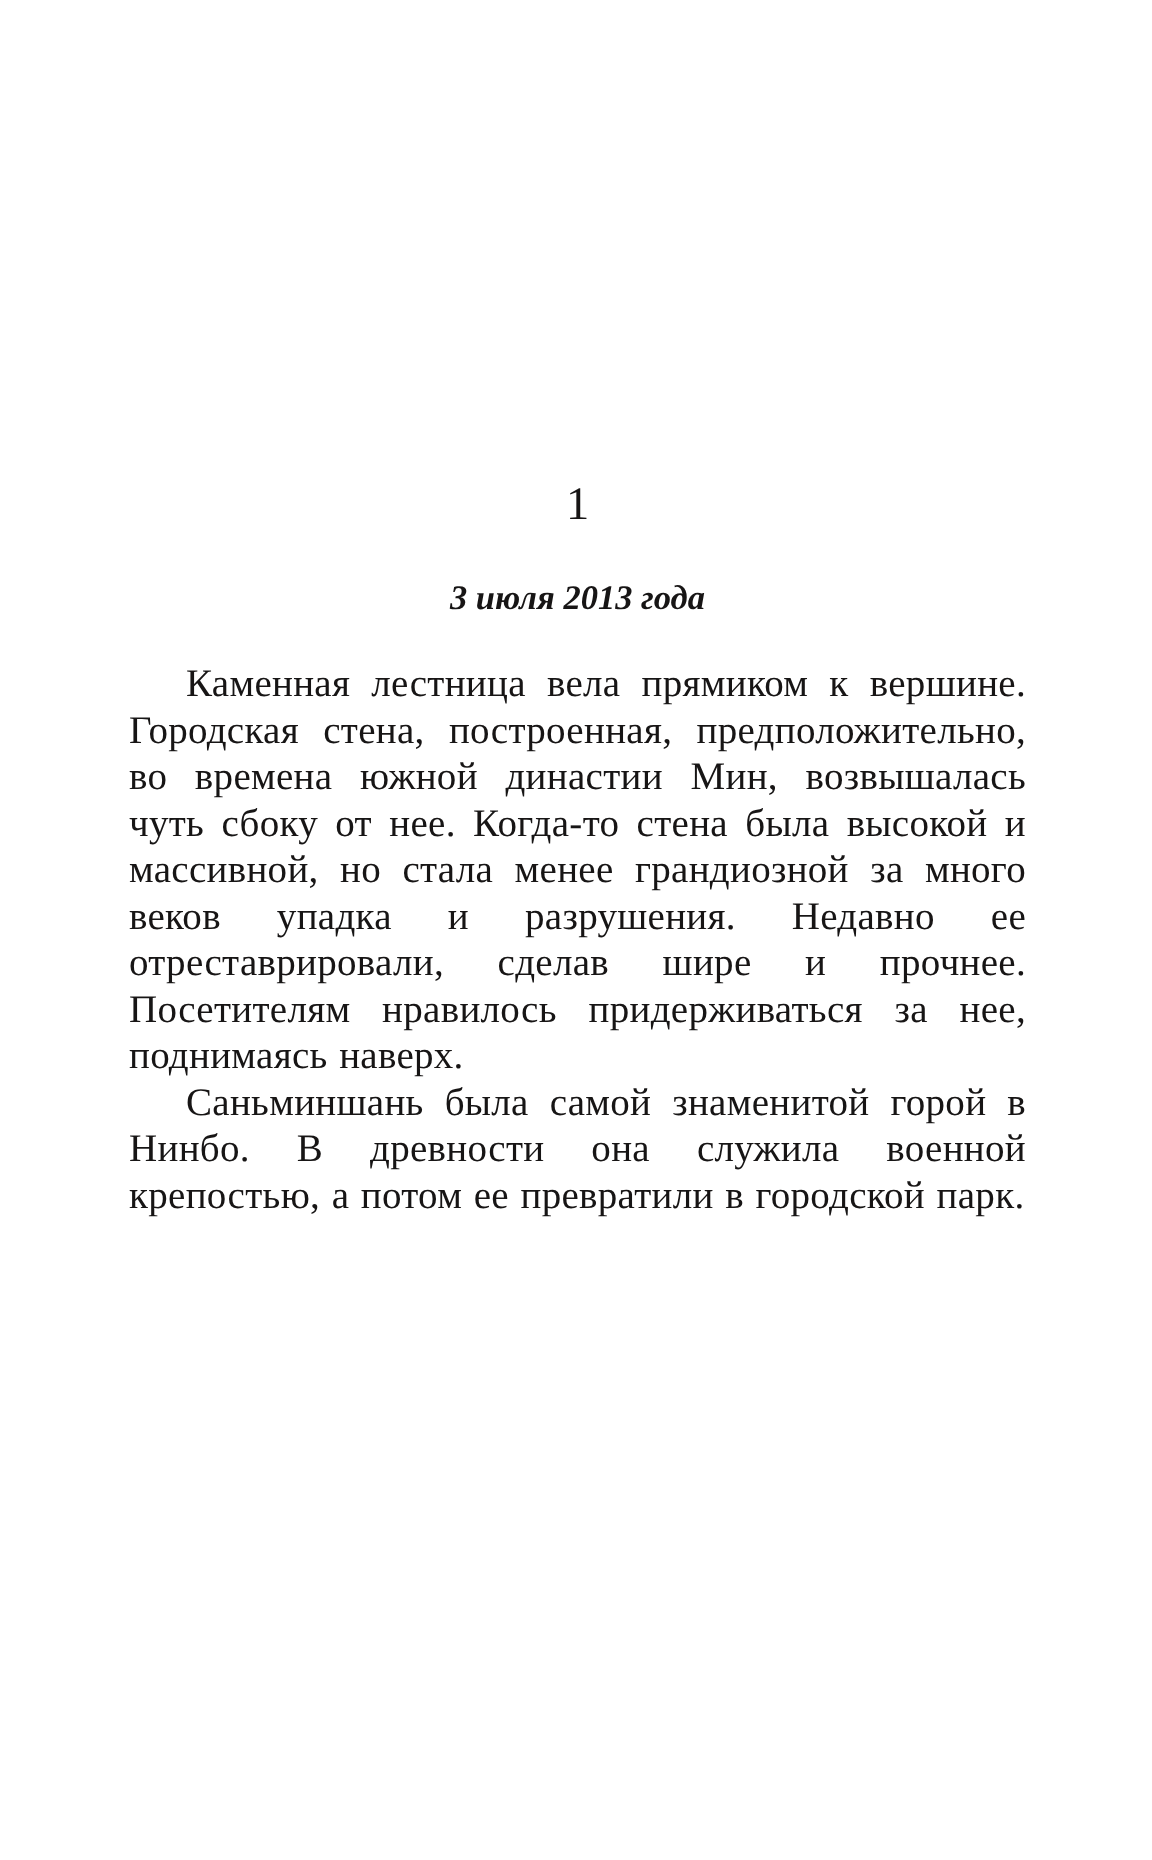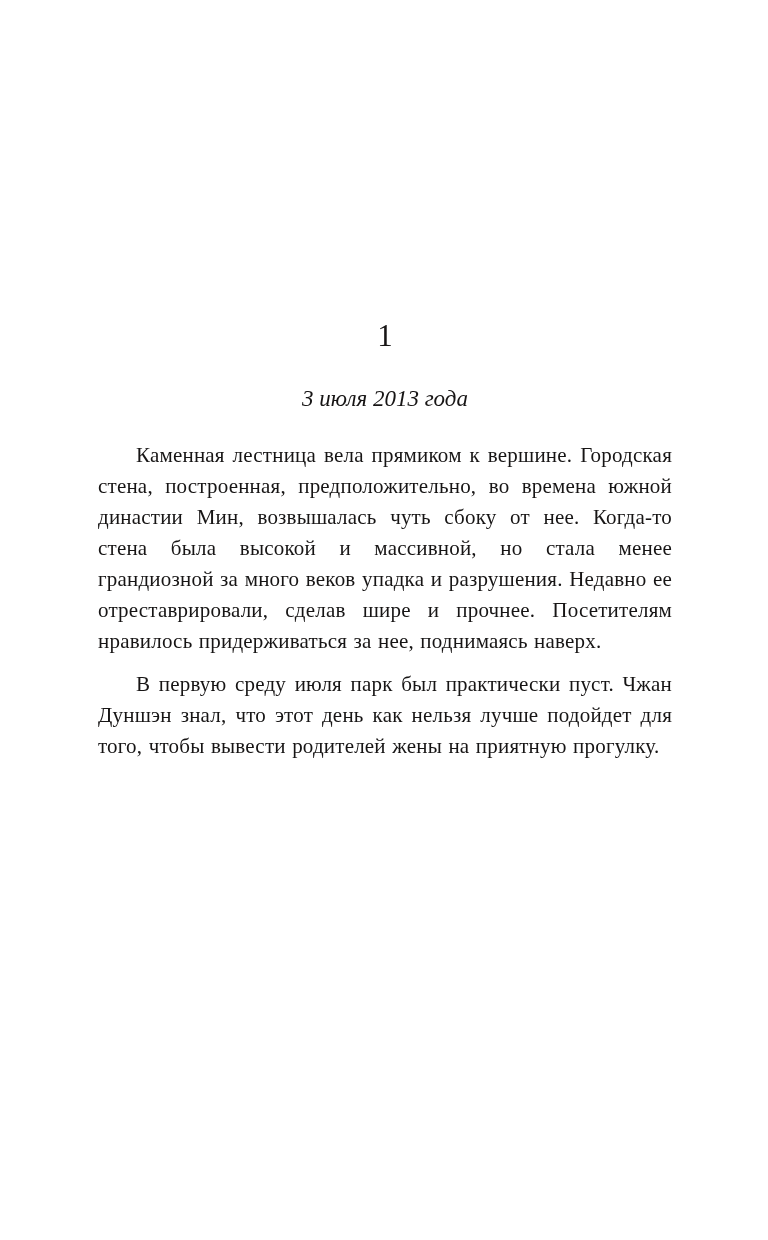--- a/index.html
+++ b/index.html
@@ -22,40 +22,40 @@
   .chapter-number {
     text-align: center;
     font-size: 31px;
     font-weight: normal;
     line-height: 36px;
     margin: 0 0 30px 0;
   }
   .date-heading {
     text-align: center;
     font-style: italic;
-    font-weight: normal;
+    font-weight: bold;
     font-size: 23px;
     line-height: 30px;
     margin: 0 0 26px 0;
   }
   .body-text p {
-    margin: 12px;
-    font-size: 21px;
+    margin: 0;
+    font-size: 26px;
     line-height: 31px;
     text-align: justify;
     text-indent: 38px;
     letter-spacing: 0.2px;
     word-spacing: 1px;
   }
 </style>
 </head>
 <body>
 
 <div class="page">
   <div class="chapter-number">1</div>
 
   <div class="date-heading">3 июля 2013 года</div>
 
   <div class="body-text">
     <p>Каменная лестница вела прямиком к вершине. Городская стена, построенная, предположительно, во времена южной династии Мин, возвышалась чуть сбоку от нее. Когда-то стена была высокой и массивной, но стала менее грандиозной за много веков упадка и разрушения. Недавно ее отреставрировали, сделав шире и прочнее. Посетителям нравилось придерживаться за нее, поднимаясь наверх.</p>
-    <p>В первую среду июля парк был практически пуст. Чжан Дуншэн знал, что этот день как нельзя лучше подойдет для того, чтобы вывести родителей жены на приятную прогулку.</p>
+    <p>Саньминшань была самой знаменитой горой в Нинбо. В древности она служила военной крепостью, а потом ее превратили в городской парк.</p>
   </div>
 </div>
 
 </body></html>

